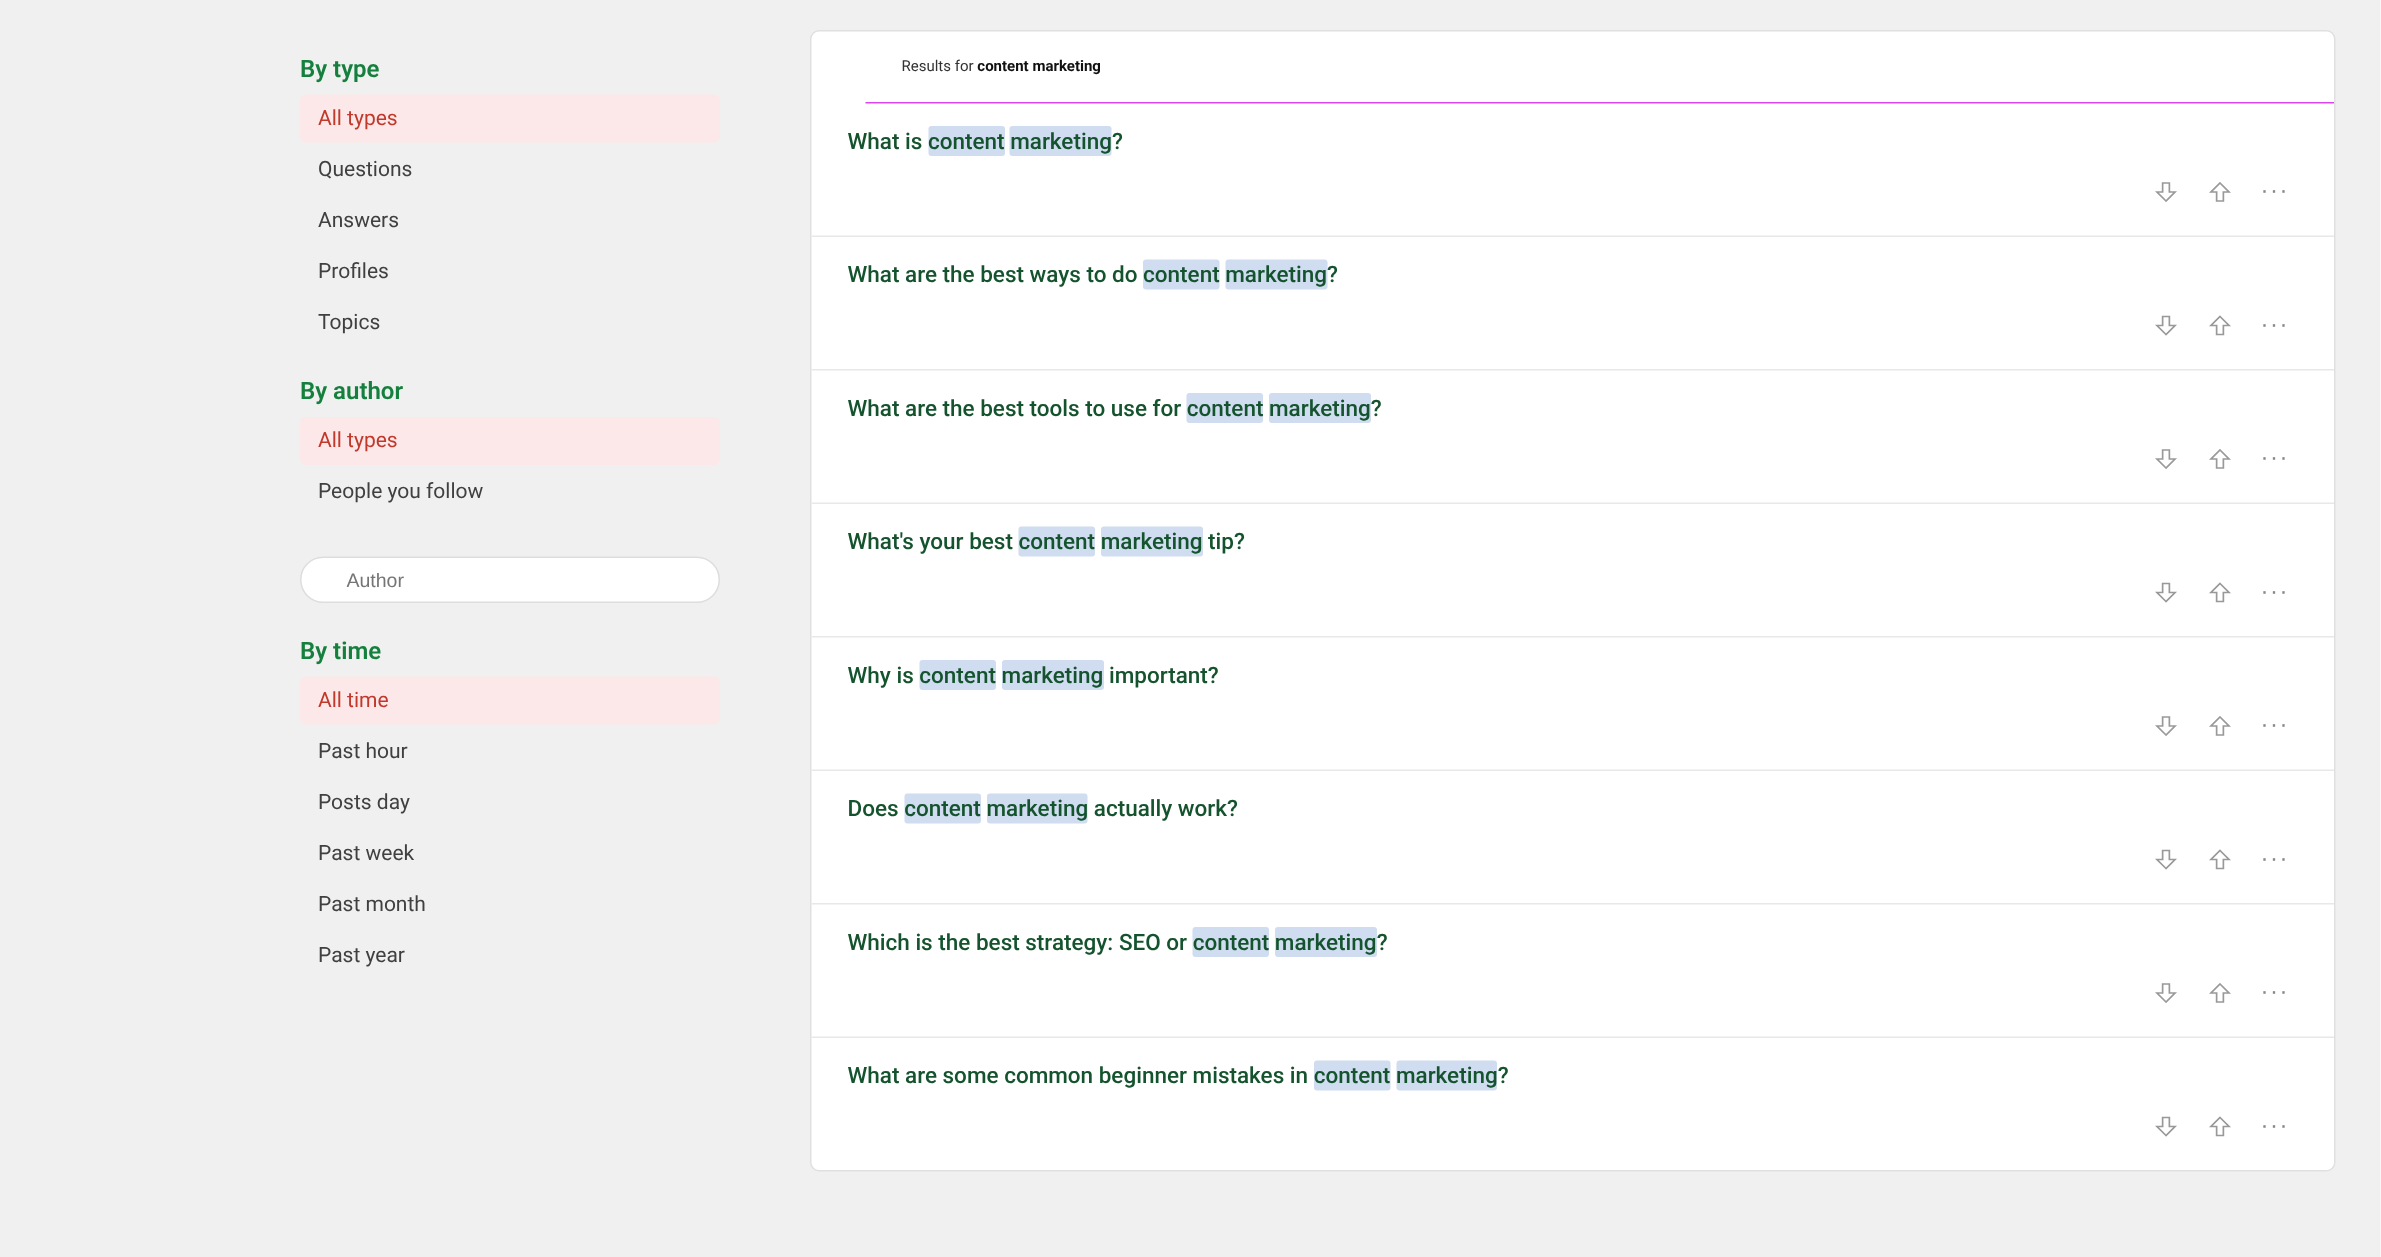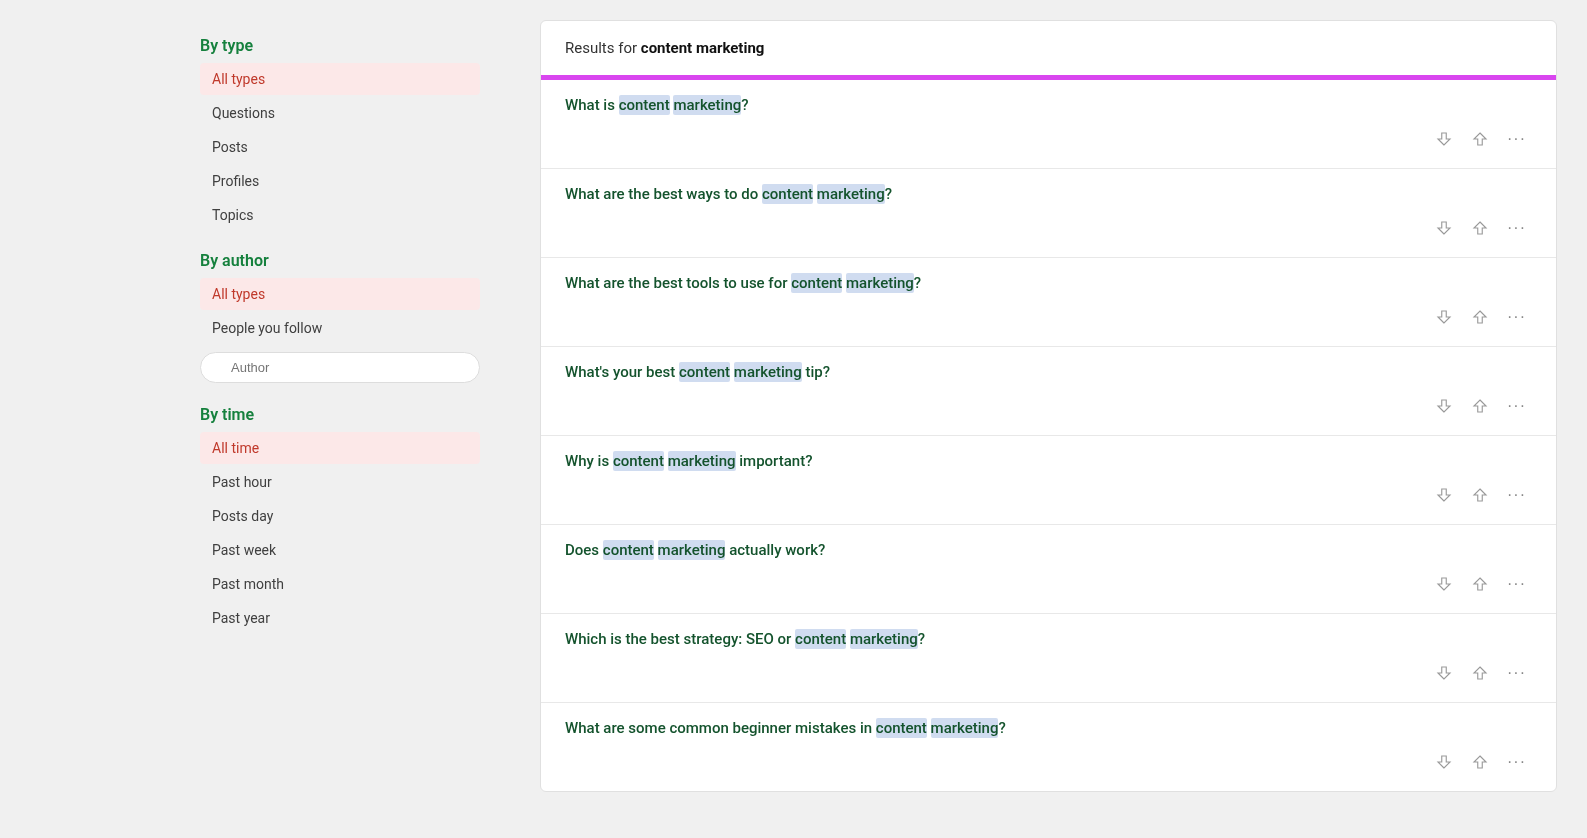--- a/index.html
+++ b/index.html
@@ -34,21 +34,21 @@
       color: #c0392b;
     }
     .author-input {
       width: 100%;
       padding: 7px 10px 7px 30px;
       border: 1px solid #ddd;
       border-radius: 20px;
       font-size: 13px;
       color: #888;
       background: #fff;
-      margin-top: 2px;
+      margin-top: 21px;
       margin-bottom: 6px;
       outline: none;
       position: relative;
     }
     .author-input-wrap {
       position: relative;
       margin-top: 6px;
     }
     .author-input-wrap .search-icon {
       position: absolute;
@@ -63,23 +63,24 @@
       padding: 20px 30px;
     }
     .results-container {
       background: #fff;
       border-radius: 6px;
       overflow: hidden;
       border: 1px solid #e0e0e0;
     }
     .results-header {
       padding: 18px 24px;
-      font-size: 15px;
+      font-size: 10px;
       color: #333;
-      border-bottom: 5px solid #d946ef;
+      border-bottom: 1px solid #d946ef;
+      margin-left: 36px;
     }
     .results-header strong {
       font-weight: 700;
       color: #111;
     }
     .result-item {
       padding: 16px 24px;
       border-bottom: 1px solid #e8e8e8;
     }
     .result-item:last-child {
@@ -131,21 +132,21 @@
   </style>
 </head>
 <body>
 
 <div class="sidebar">
   <div class="sidebar-section-title">By type</div>
 
   <div id="type-items-container">
       <div class="sidebar-item active">All types</div>
       <div class="sidebar-item">Questions</div>
-      <div class="sidebar-item">Posts</div>
+      <div class="sidebar-item">Answers</div>
       <div class="sidebar-item">Profiles</div>
       <div class="sidebar-item">Topics</div>
     </div>
 
   <div class="sidebar-section-title" style="margin-top:20px;">By author</div>
 
   <div id="author-items-container">
       <div class="sidebar-item active">All types</div>
       <div class="sidebar-item">People you follow</div>
     </div>

